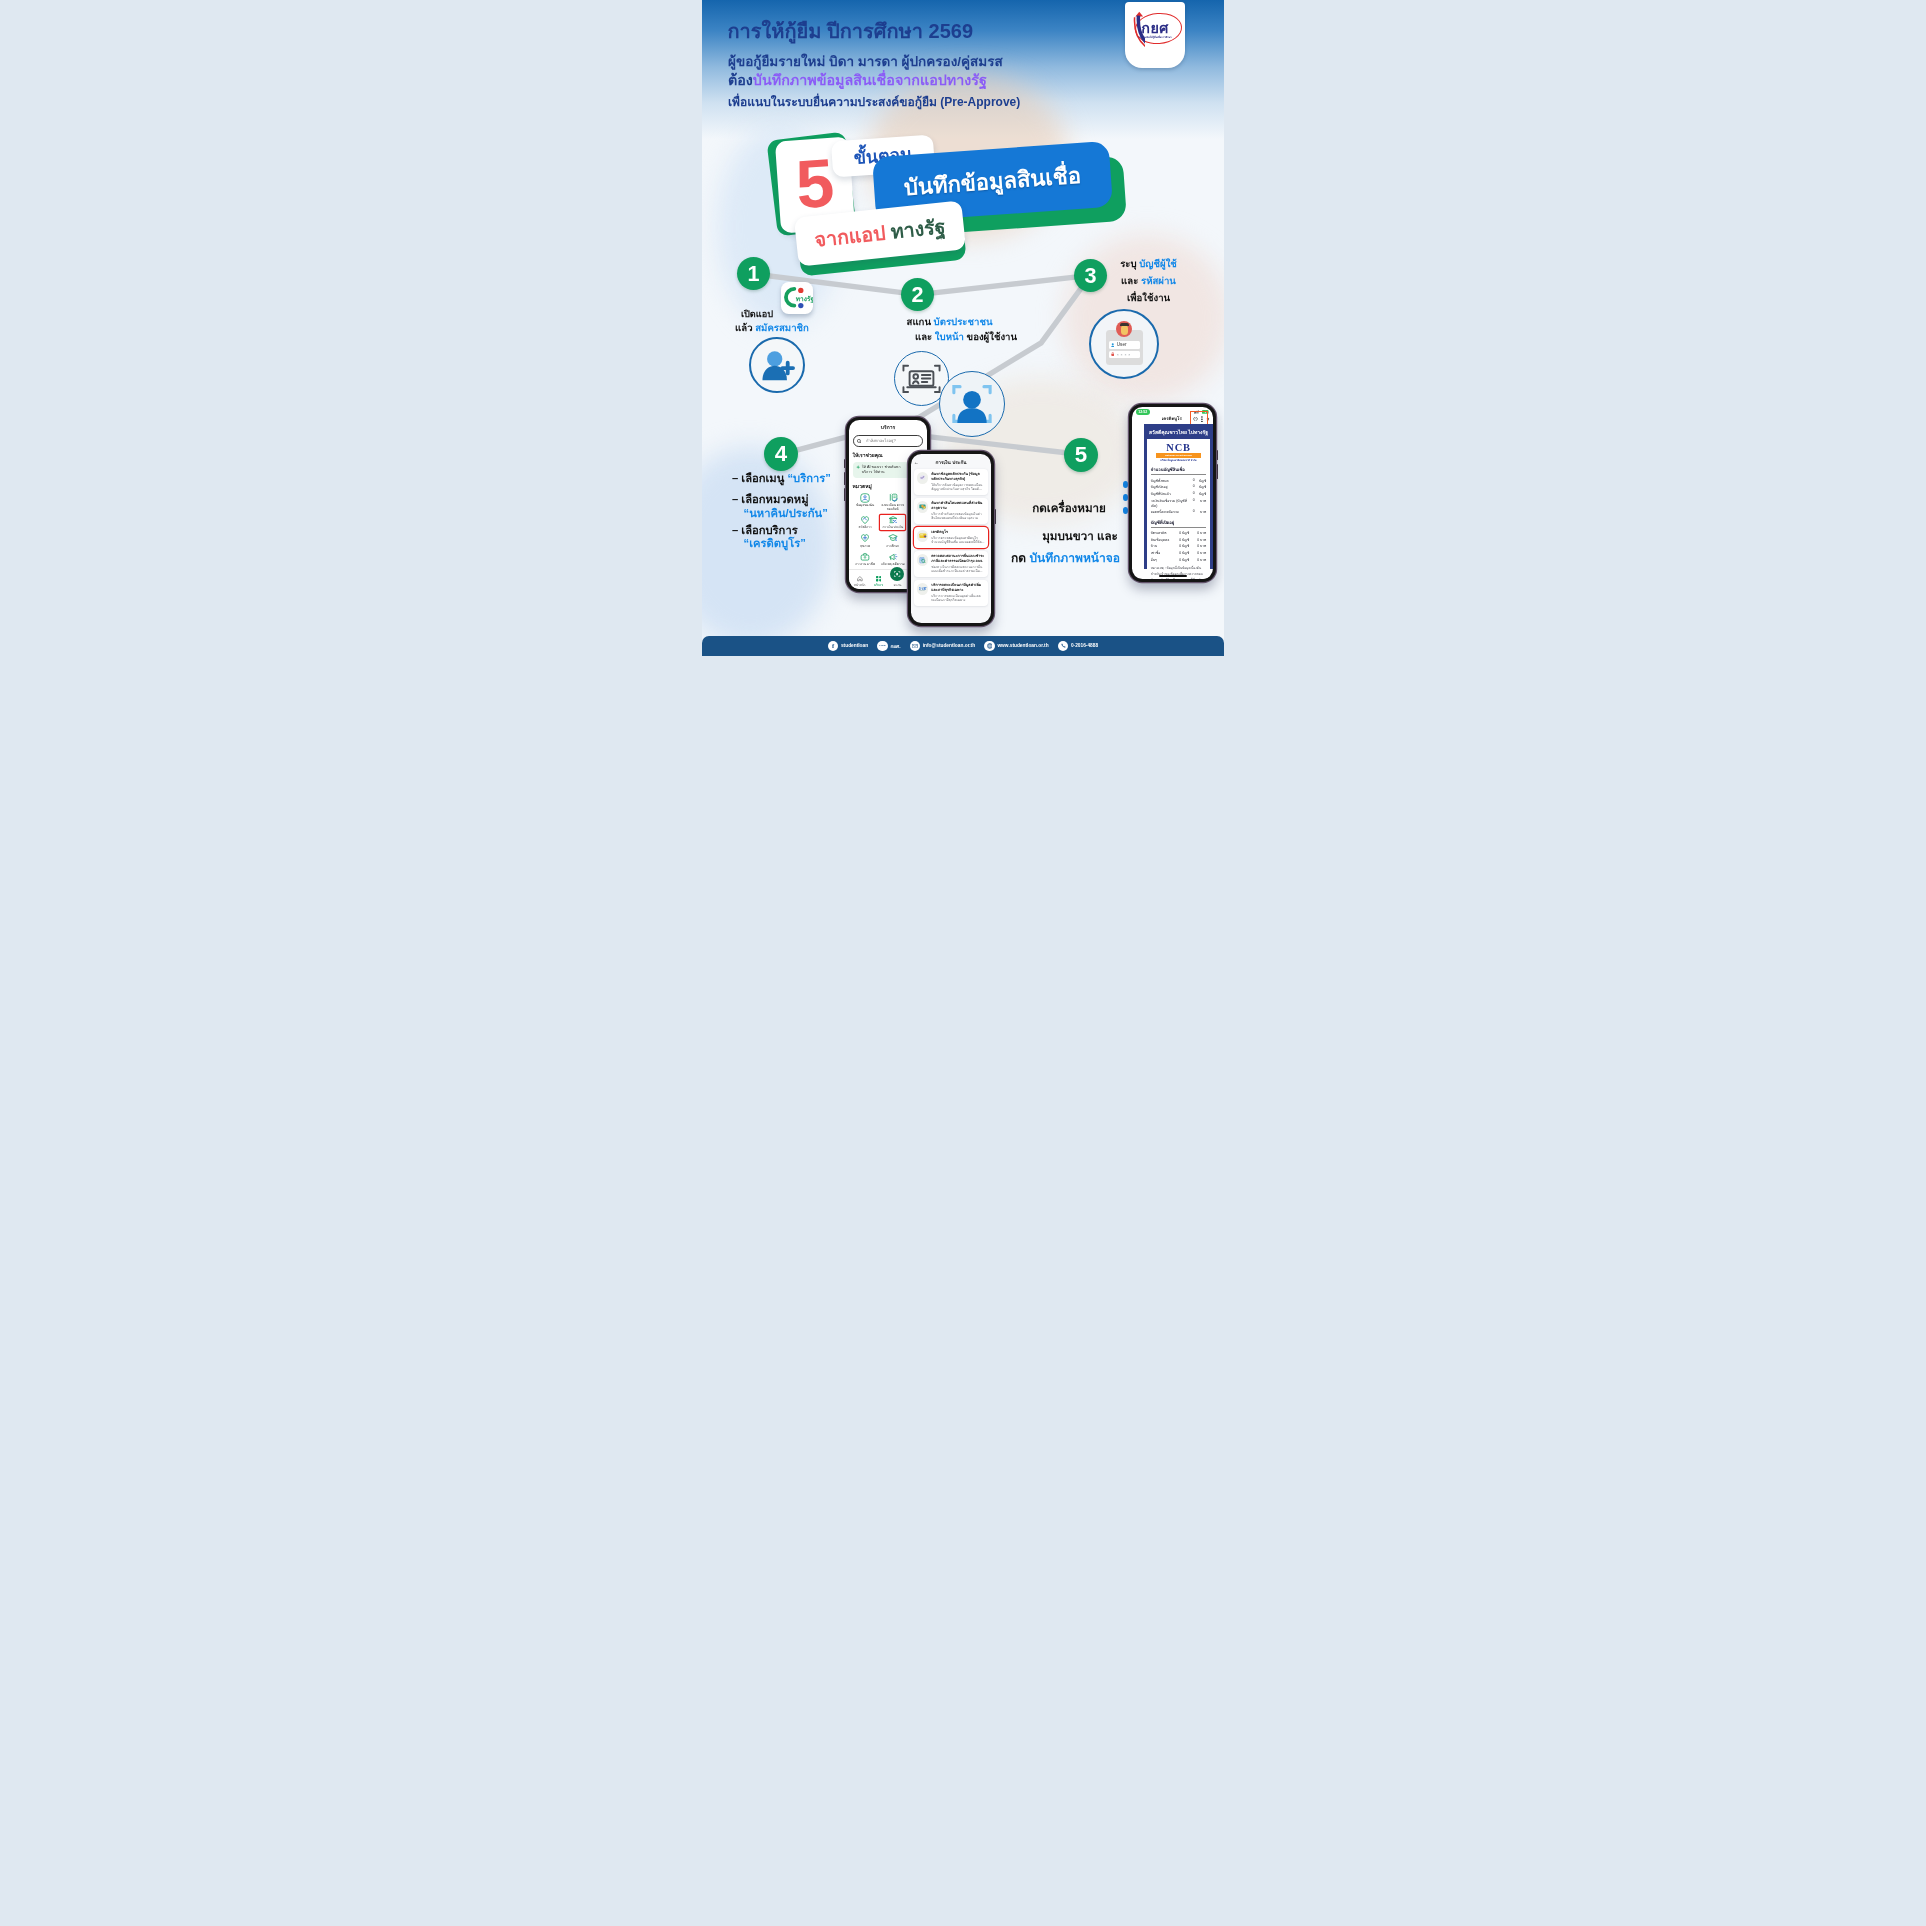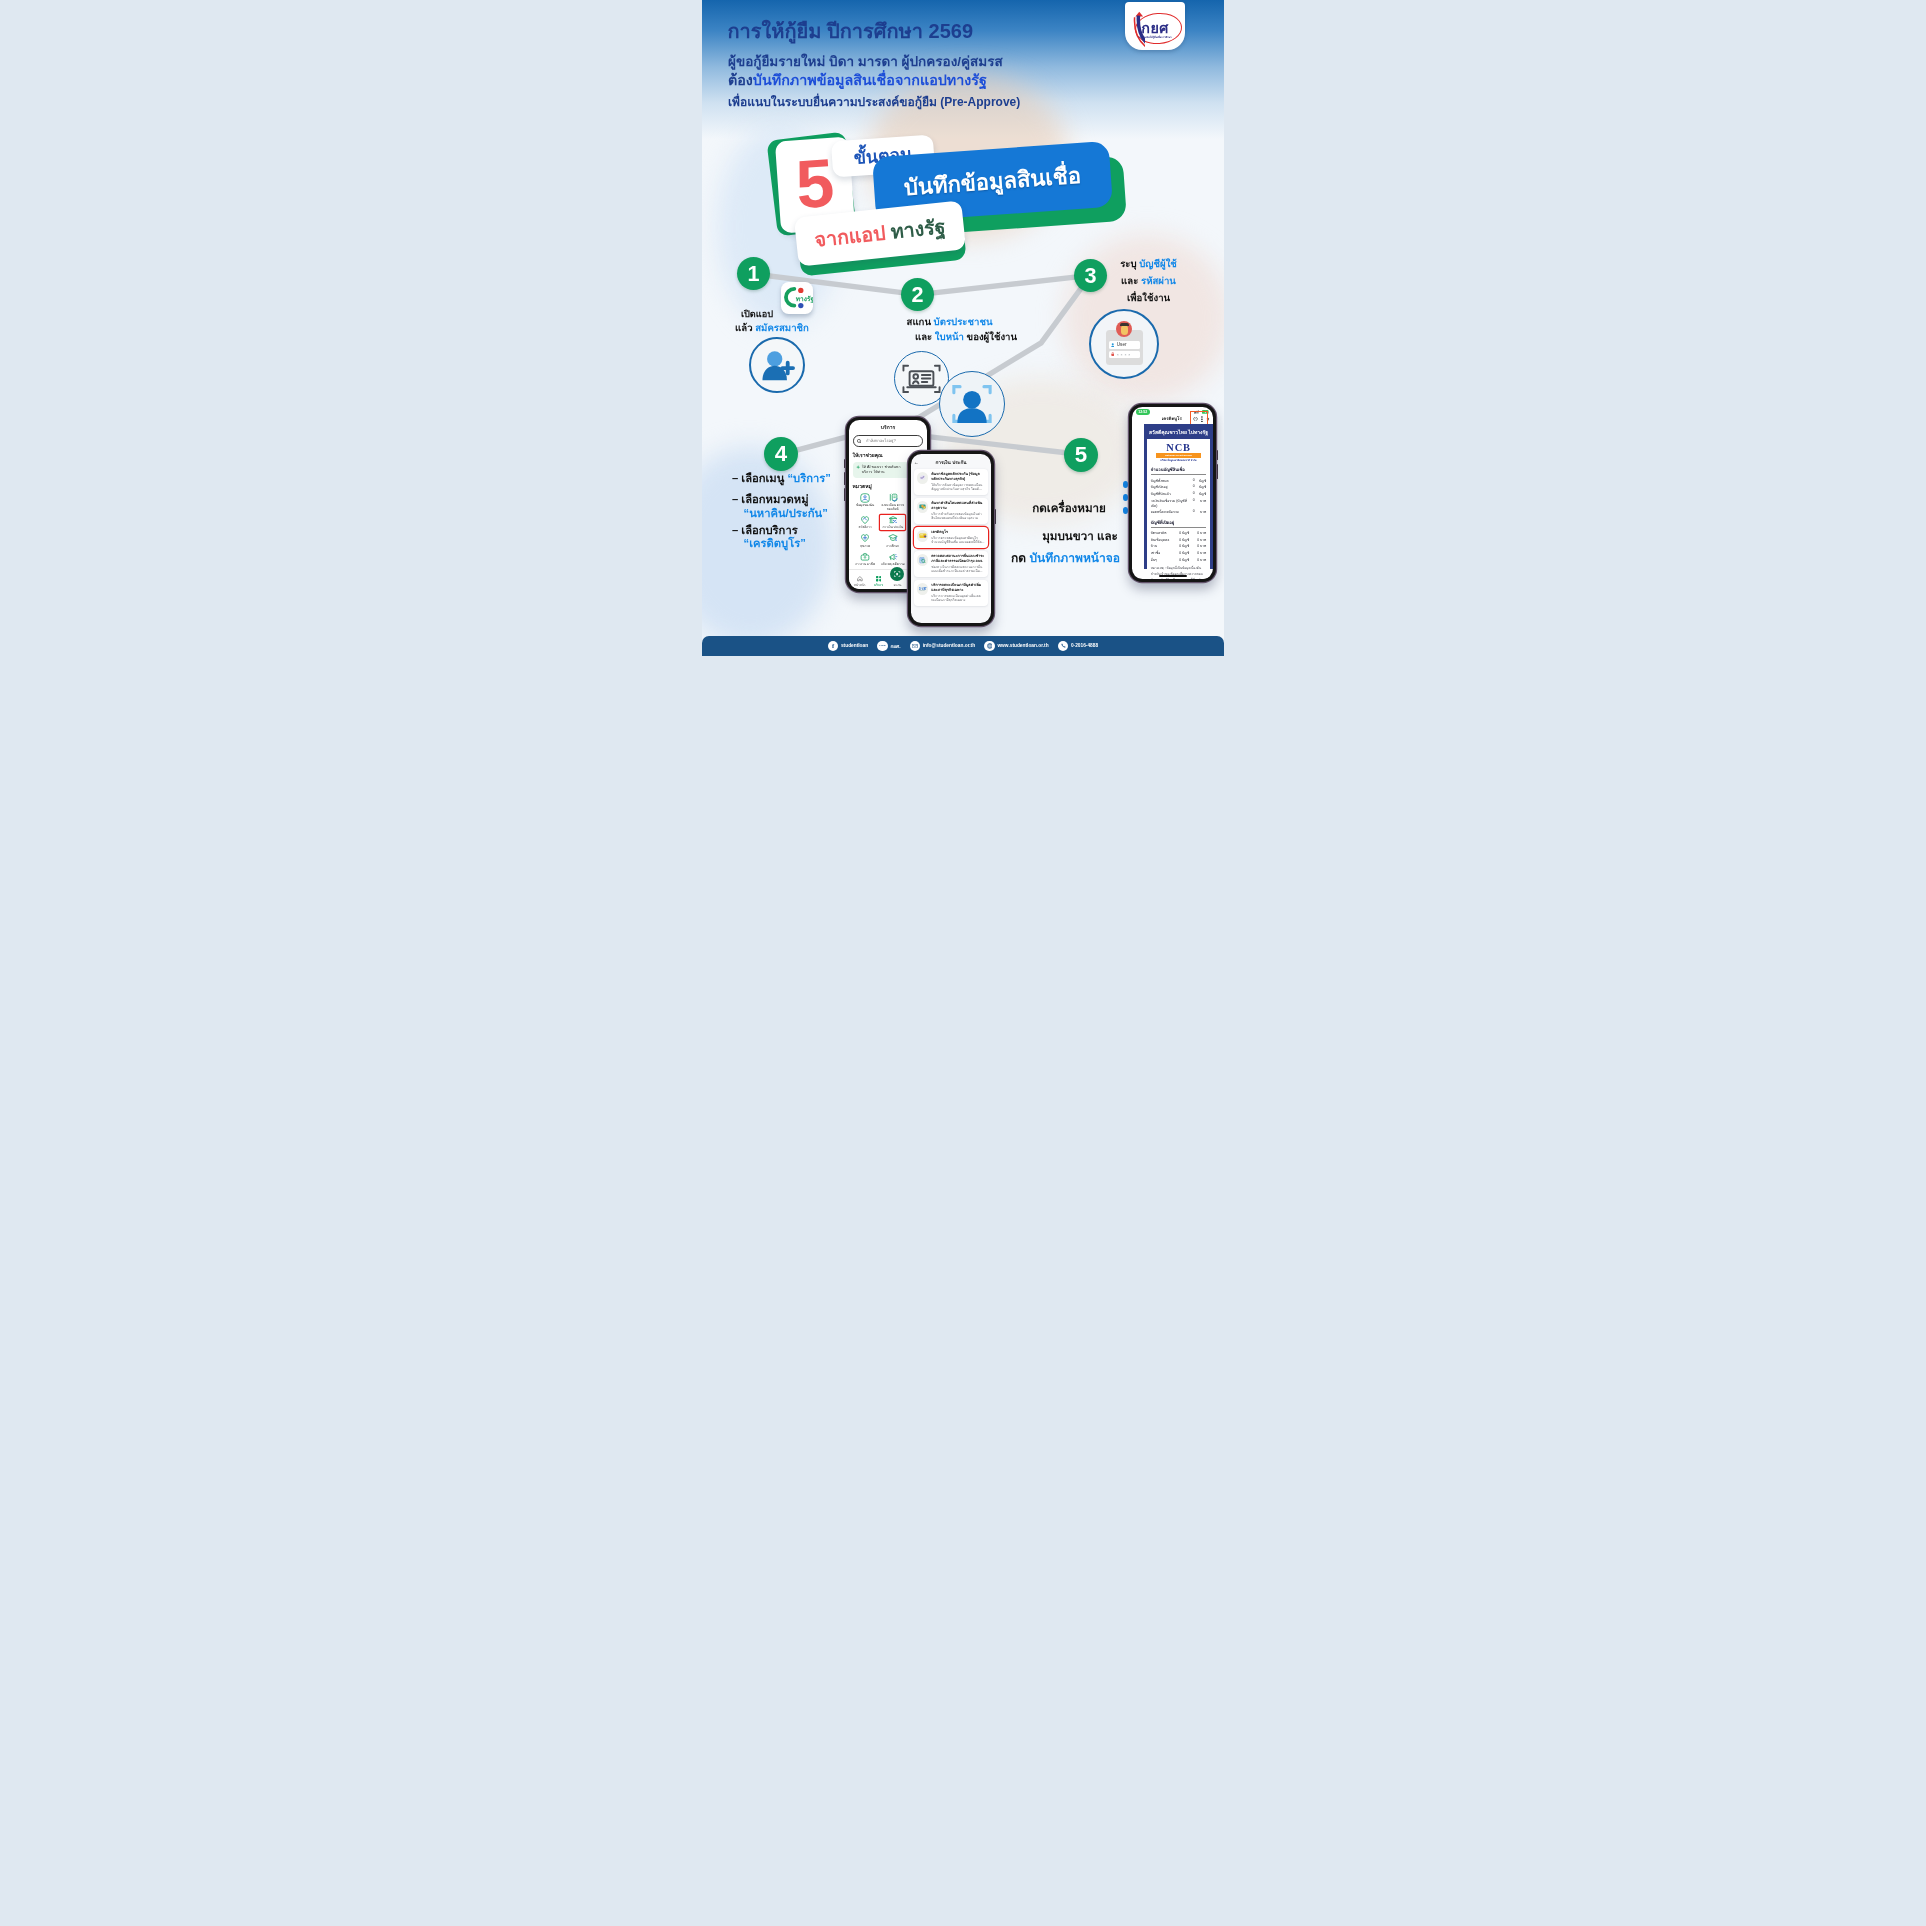--- a/index.html
+++ b/index.html
@@ -9,22 +9,22 @@
   .hdr-grad{left:0;top:0;width:522px;height:139px;background:linear-gradient(180deg,#1565ad 0%,#3c84c4 22%,#8fb9de 48%,#cfe1f1 74%,rgba(243,247,251,0) 100%);}
   .blob{border-radius:50%;filter:blur(13px);}
   .b1{left:166px;top:73px;width:200px;height:166px;background:rgba(231,203,179,.55);}
   .b2{left:362px;top:235px;width:166px;height:166px;background:rgba(240,214,203,.5);}
   .b3{left:-35px;top:447px;width:166px;height:200px;background:rgba(203,222,243,.75);}
   .b4{left:15.4px;top:127px;width:123px;height:200px;background:rgba(206,225,245,.6);}
   .b5{left:239px;top:378px;width:200px;height:146px;background:rgba(235,222,206,.45);}
   #connector{left:0;top:0;pointer-events:none;}
   
   .title{color:#1d3e8f;font-weight:800;}
-  .red{color:#1d4ed8;}
-  .logo-card{left:423px;top:2.3px;width:60px;height:48px;background:#fff;border-radius:3.9px 3.9px 17px 17px;box-shadow:0 1.5px 3.9px rgba(20,50,90,.25);}
+  .red{color:#8b5cf6;}
+  .logo-card{left:423px;top:2.3px;width:60px;height:66px;background:#fff;border-radius:3.9px 3.9px 17px 17px;box-shadow:0 1.5px 3.9px rgba(20,50,90,.25);}
   .logo-oval{position:absolute;left:10px;top:10.8px;width:45px;height:28.5px;border:1.9px solid #e02c2c;border-radius:50%;transform:rotate(-4deg);}
   .logo-acronym{position:absolute;left:0;top:14.6px;width:60px;text-align:center;font-size:14.3px;font-weight:800;color:#2b2d86;letter-spacing:0.4px;}
   .logo-caption{position:absolute;left:3.1px;top:33px;width:54px;text-align:center;font-size:2.5px;color:#2b2d86;font-weight:700;}
   .logo-arrow{position:absolute;left:4.6px;top:8.5px;}
   
   .card{border-radius:10.8px;background:#fff;box-shadow:0 3.1px 6.2px rgba(40,60,90,.18);}
   .green-bg{background:#0f9f5f;box-shadow:none;}
   .five{font-size:68px;line-height:88px;font-weight:800;color:#f15b5e;text-align:center;width:100%;}
   .stepsword{font-size:17.7px;font-weight:800;color:#1d55b8;text-align:center;line-height:36px;}
   .banner-blue{background:#1578d6;border-radius:17px;}

